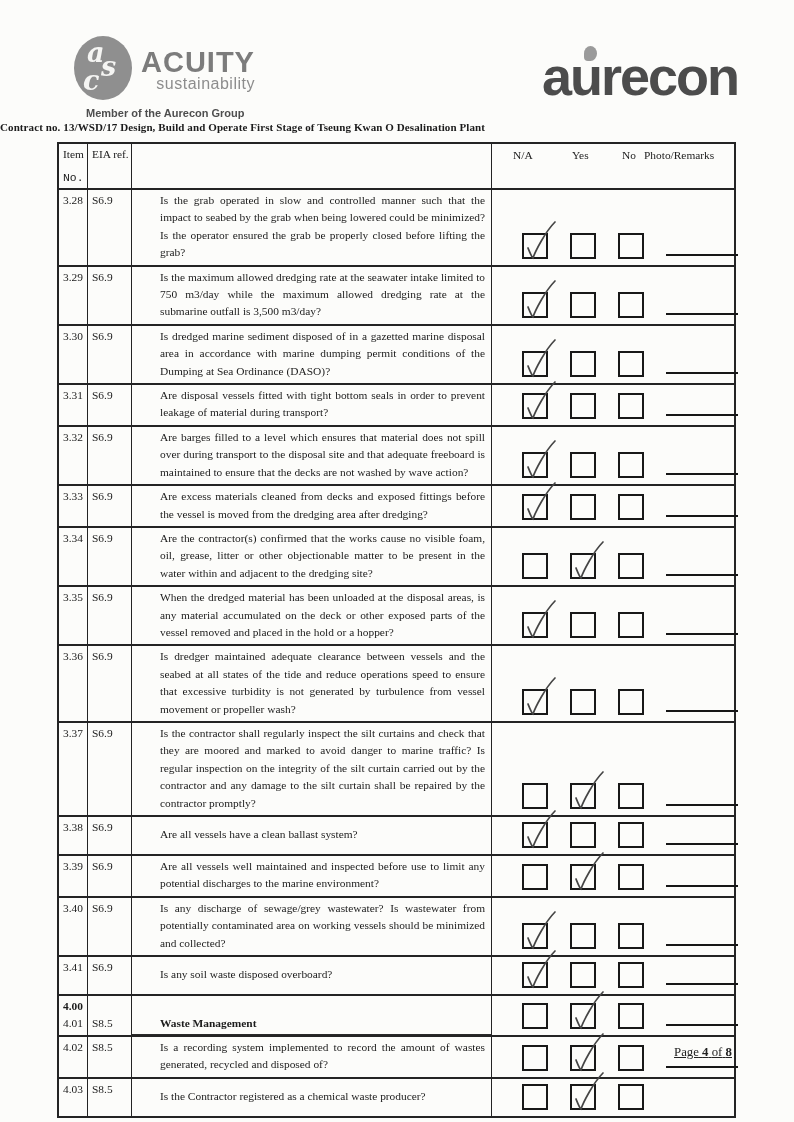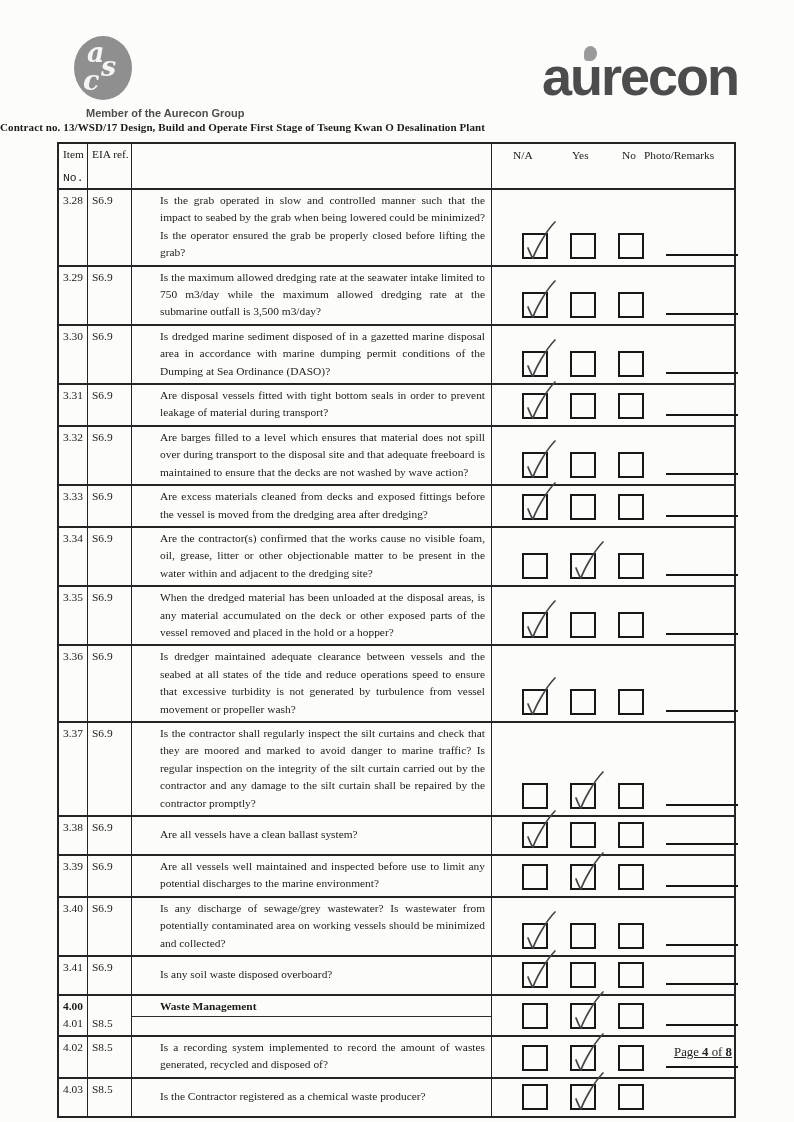--- a/index.html
+++ b/index.html
@@ -52,21 +52,21 @@
   .checklist {
     position:absolute; left:57px; top:142px; width:679px;
     border:2px solid #242424; background:#fcfcfa;
   }
   .t-grid { display:grid; grid-template-columns:29px 44px 360px 1fr; }
   .cell { font-size:11.4px; line-height:17.4px; }
   .ci { border-right:1.5px solid #242424; padding:2px 1px 2px 4px; }
   .cr { border-right:1.5px solid #242424; padding:2px 1px 2px 4px; }
   .cq { border-right:1.5px solid #242424; display:flex; align-items:center; }
   .cq p { margin:0; width:100%; text-align:justify; padding:2px 6px 3px 28px; }
-  .cq.section { flex-direction:column; align-items:stretch; justify-content:flex-start; }
+  .cq.section { flex-direction:column; align-items:stretch; justify-content:flex-end; }
   .sec-title { font-weight:bold; padding:2px 6px 1px 28px; border-bottom:1.8px solid #2a2a2a; }
   .cq.section p { padding-top:2px; }
   .sec-item { font-weight:bold; }
 
   
   .hrow { min-height:39px; border-bottom:2.5px solid #242424; }
   .hrow .ci { line-height:15px; padding-top:3px; }
   .hrow .ci div + div { margin-top:9px;font-family:Liberation Mono, monospace; }
   .hrow .cq { min-height:100%; }
   .h-checks { position:relative; }
@@ -107,20 +107,24 @@
 <body>
 
 <div class="page">
 
   <div class="brand-acuity">
     <div class="acuity-top">
       <div class="monogram">
         <span class="m-a">a</span>
         <span class="m-s">s</span>
         <span class="m-c">c</span>
+      </div>
+      <div class="acuity-text">
+        <div class="acuity-name">ACUITY</div>
+        <div class="acuity-tag">sustainability</div>
       </div>
     </div>
     <div class="acuity-member">Member of the Aurecon Group</div>
   </div>
 
   <div class="brand-aurecon">
     <span class="aurecon-dot"></span>
     <span>aurecon</span>
   </div>
 

